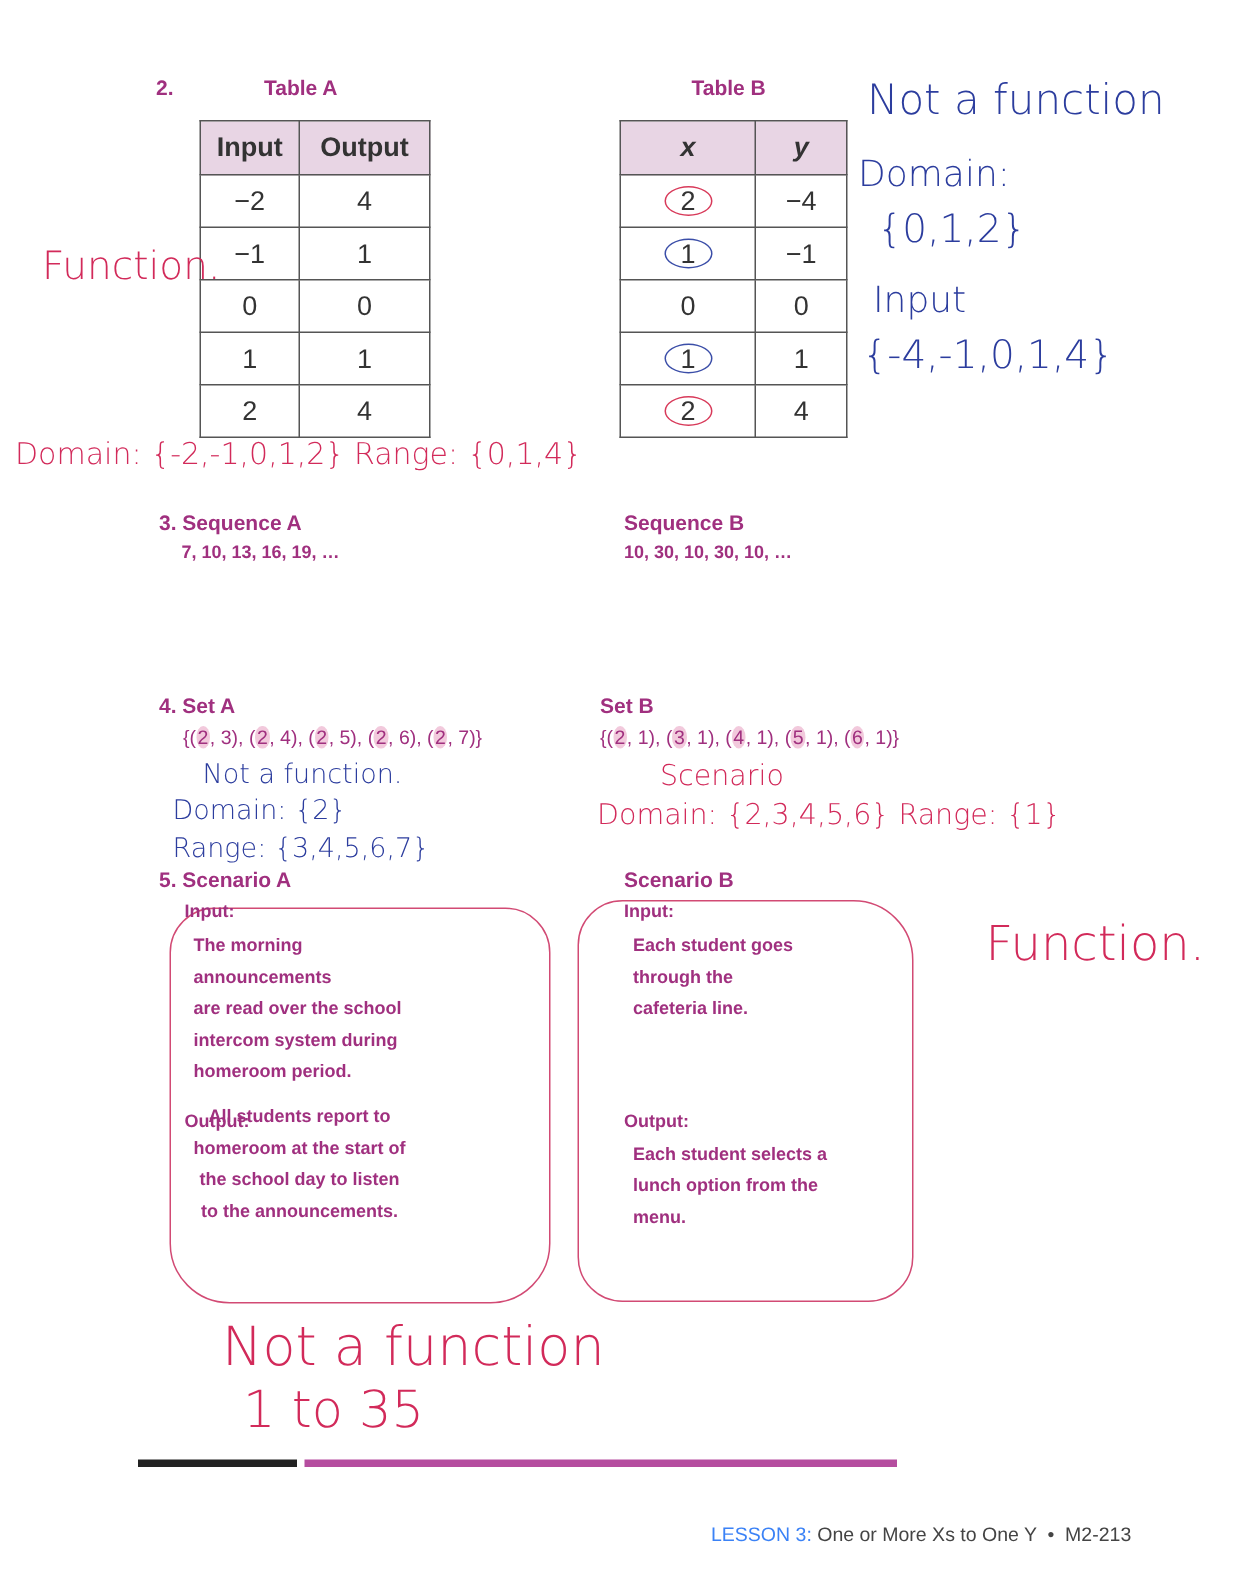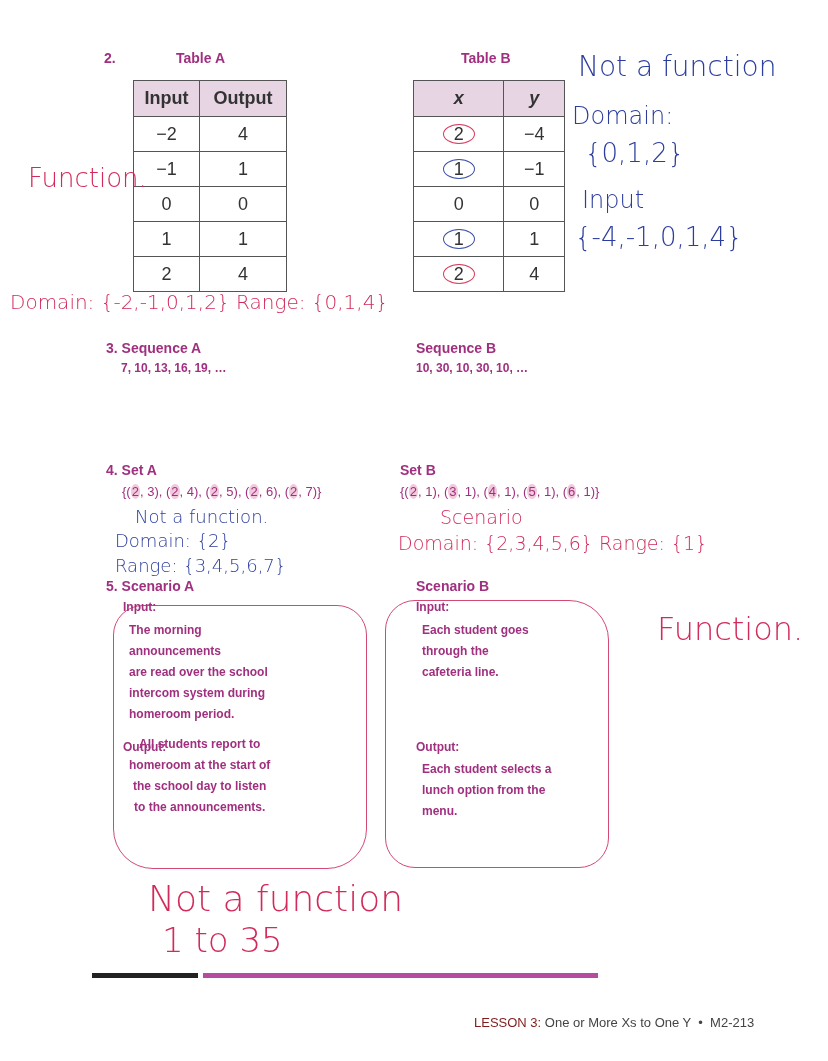--- a/index.html
+++ b/index.html
@@ -14,21 +14,21 @@
   table.t th { background: #e8d5e4; font-weight: bold; height: 33px; }
   .hw-red { color: #d22a5a; font-family: "DejaVu Sans", sans-serif; font-weight: 300; }
   .hw-blue { color: #2c3d9e; font-family: "DejaVu Sans", sans-serif; font-weight: 300; }
   .hl { background: #f2c9dc; border-radius: 50%; padding: 0 1px; }
   .circle-red { display:inline-block; border: 1.5px solid #d83a5a; border-radius: 50%; width: 30px; height: 18px; line-height: 18px; }
   .circle-blue { display:inline-block; border: 1.5px solid #3b4ea8; border-radius: 50%; width: 30px; height: 18px; line-height: 18px; }
   .box { position: absolute; border: 1.5px solid #d24a74; border-radius: 28px; }
   .bar-black { position: absolute; left: 92px; top: 973px; width: 106px; height: 5px; background: #222; }
   .bar-purple { position: absolute; left: 203px; top: 973px; width: 395px; height: 5px; background: #b54d9f; }
   .footer { position: absolute; left: 474px; top: 1015px; font-size: 13px; color: #444; }
-  .footer .lesson { color: #7f1d1d; }
+  .footer .lesson { color: #3b82f6; }
 </style>
 </head>
 <body>
 
 <div class="abs lbl" style="left:104px;top:50px;">2.</div>
 <div class="abs lbl" style="left:176px;top:50px;">Table A</div>
 <div class="abs lbl" style="left:461px;top:50px;">Table B</div>
 
 <table class="t" style="left:133px;top:80px;width:154px;">
   <tbody>

